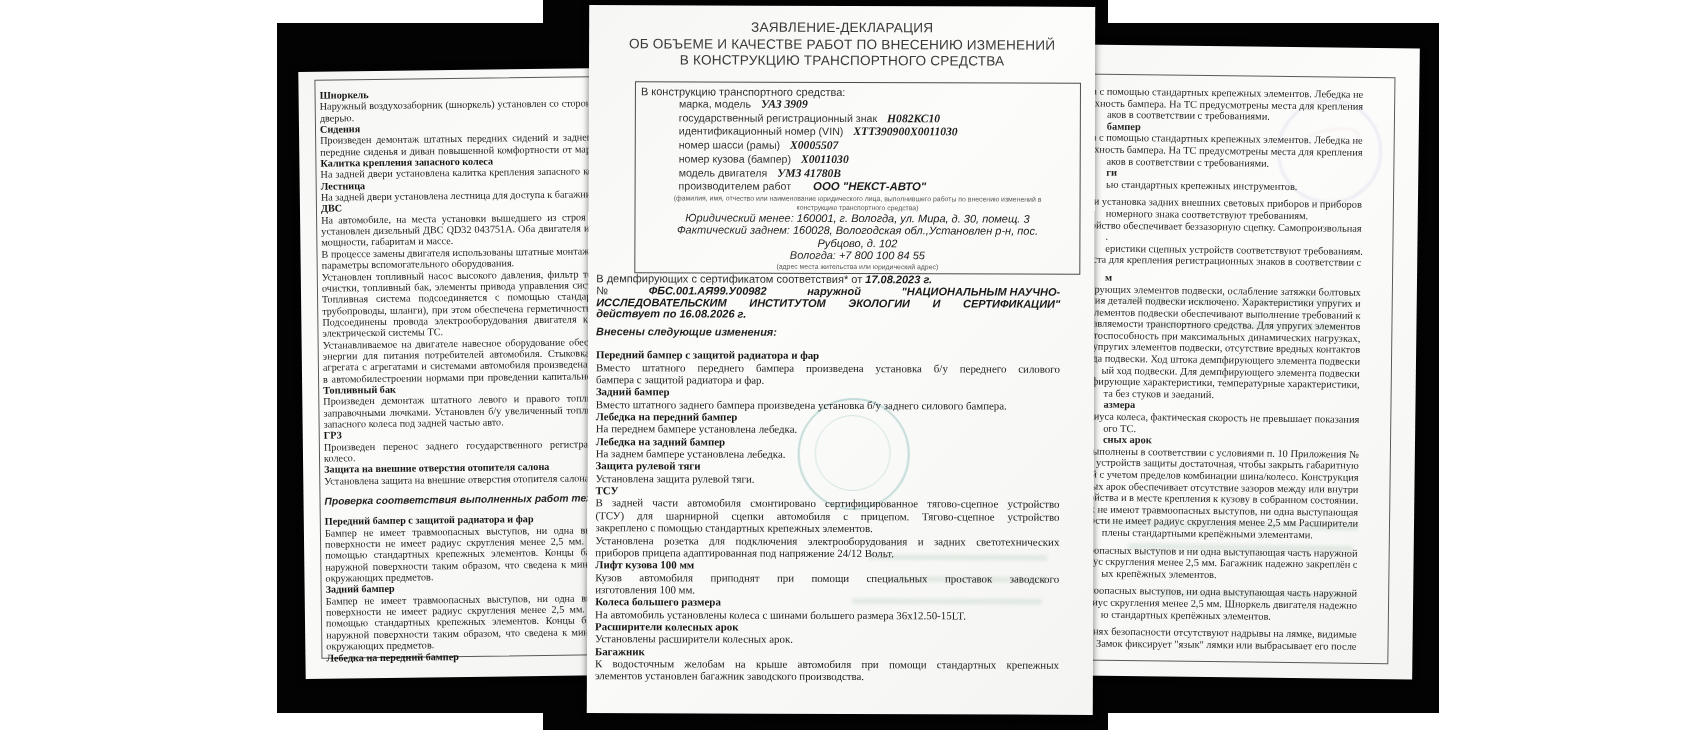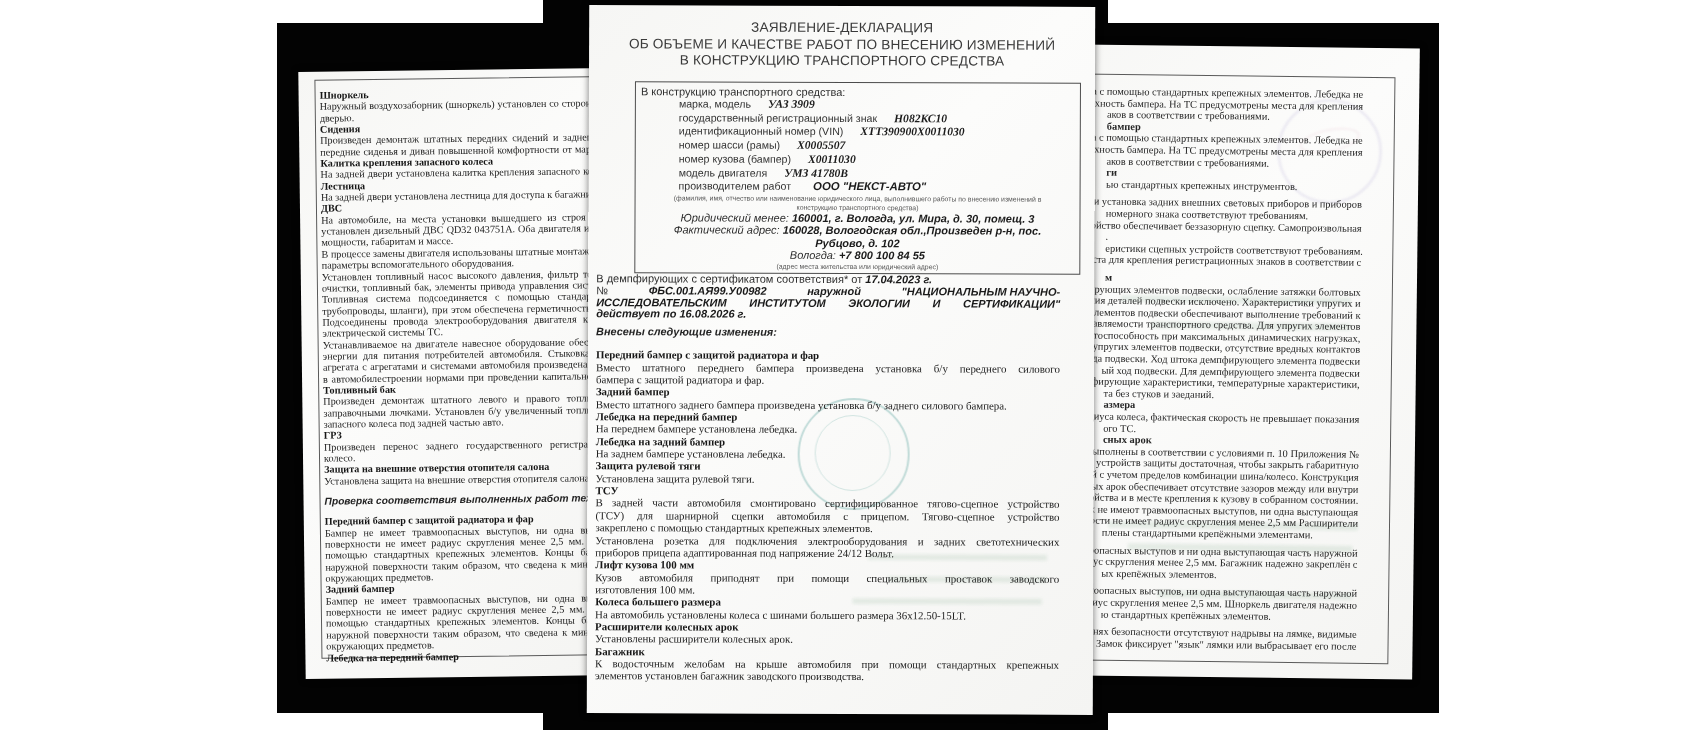--- a/index.html
+++ b/index.html
@@ -21,25 +21,25 @@
   
   #page-center{left:588px;top:6px;width:506px;height:708px;transform:rotate(0.2deg);z-index:3;}
   #cp-title{position:absolute;left:0;top:14px;width:100%;text-align:center;
             font-family:"Liberation Sans",sans-serif;font-size:13.6px;line-height:16.5px;
             color:#3a3a3a;letter-spacing:0.2px;}
   #cp-box{position:absolute;left:46px;top:76px;width:444px;height:190px;border:1px solid #4c4c4c;
           font-family:"Liberation Sans",sans-serif;}
   .cp-intro{margin:3px 0 0 5px;font-size:11px;color:#2e2e2e;}
   .vrow{margin-left:43px;font-size:10.6px;line-height:13.7px;color:#333;}
   .vrow .vvalue{font-family:"Liberation Serif",serif;font-weight:bold;font-style:italic;
-                font-size:11.6px;color:#1c1c1c;margin-left:17px;}
+                font-size:11.6px;color:#1c1c1c;margin-left:10px;}
   .vrow.k-org .vvalue{font-family:"Liberation Sans",sans-serif;margin-left:22px;font-size:11.4px;}
   .fineprint{text-align:center;font-size:6.9px;line-height:7.8px;color:#555;margin-top:1px;}
   .arow{text-align:center;font-size:11px;line-height:12.6px;font-style:italic;color:#2c2c2c;}
-  .arow .aval{font-weight:bold;color:#1b1b1b;}
+  .arow .aval{font-weight:normal;color:#1b1b1b;}
   #cp-cert{position:absolute;left:8px;top:268px;width:464px;font-family:"Liberation Sans",sans-serif;
            font-size:11px;line-height:11.8px;color:#2d2d2d;}
   .cert-b{font-weight:bold;font-style:italic;color:#1a1a1a;}
   #cert-l2{display:flex;justify-content:space-between;}
   #cert-l3{font-weight:bold;font-style:italic;text-align:justify;text-align-last:justify;color:#1a1a1a;}
   #cert-l4{font-weight:bold;font-style:italic;color:#1a1a1a;}
   
   .ln{white-space:nowrap;}
   .k-h{font-weight:bold;color:#161616;}
   .k-hi{font-family:"Liberation Sans",sans-serif;font-weight:bold;font-style:italic;color:#242424;}
@@ -210,29 +210,29 @@
           <div class="vrow"><span class="vlabel">идентификационный номер (VIN)</span><span class="vvalue">ХТТ390900Х0011030</span></div>
           <div class="vrow"><span class="vlabel">номер шасси (рамы)</span><span class="vvalue">Х0005507</span></div>
           <div class="vrow"><span class="vlabel">номер кузова (бампер)</span><span class="vvalue">Х0011030</span></div>
           <div class="vrow"><span class="vlabel">модель двигателя</span><span class="vvalue">УМЗ 41780В</span></div>
           <div class="vrow k-org"><span class="vlabel">производителем работ</span><span class="vvalue">ООО "НЕКСТ-АВТО"</span></div>
         </div>
       <div class="fineprint">(фамилия, имя, отчество или наименование юридического лица, выполнившего работы по внесению изменений в</div>
       <div class="fineprint">конструкцию транспортного средства)</div>
       <div>
           <div class="arow"><span class="albl">Юридический менее:</span> <span class="aval">160001, г. Вологда, ул. Мира, д. 30, помещ. 3</span></div>
-          <div class="arow"><span class="albl">Фактический адрес:</span> <span class="aval">160028, Вологодская обл.,Произведен р-н, пос.</span></div>
+          <div class="arow"><span class="albl">Фактический заднем:</span> <span class="aval">160028, Вологодская обл.,Установлен р-н, пос.</span></div>
           <div class="arow"><span class="albl"></span> <span class="aval">Рубцово, д. 102</span></div>
           <div class="arow"><span class="albl">Вологда:</span> <span class="aval">+7 800 100 84 55</span></div>
         </div>
       <div class="fineprint">(адрес места жительства или юридический адрес)</div>
     </div>
 
     <div id="cp-cert">
-      <div><span>В демпфирующих с сертификатом соответствия* от</span> <span class="cert-b">17.04.2023 г.</span></div>
+      <div><span>В демпфирующих с сертификатом соответствия* от</span> <span class="cert-b">17.08.2023 г.</span></div>
       <div id="cert-l2">
           <span>№</span>
           <span class="cert-b">ФБС.001.АЯ99.У00982</span>
           <span class="cert-b">наружной</span>
           <span class="cert-b">"НАЦИОНАЛЬНЫМ НАУЧНО-</span>
         </div>
       <div id="cert-l3">ИССЛЕДОВАТЕЛЬСКИМ ИНСТИТУТОМ ЭКОЛОГИИ И СЕРТИФИКАЦИИ"</div>
       <div id="cert-l4">действует по 16.08.2026 г.</div>
     </div>
 

